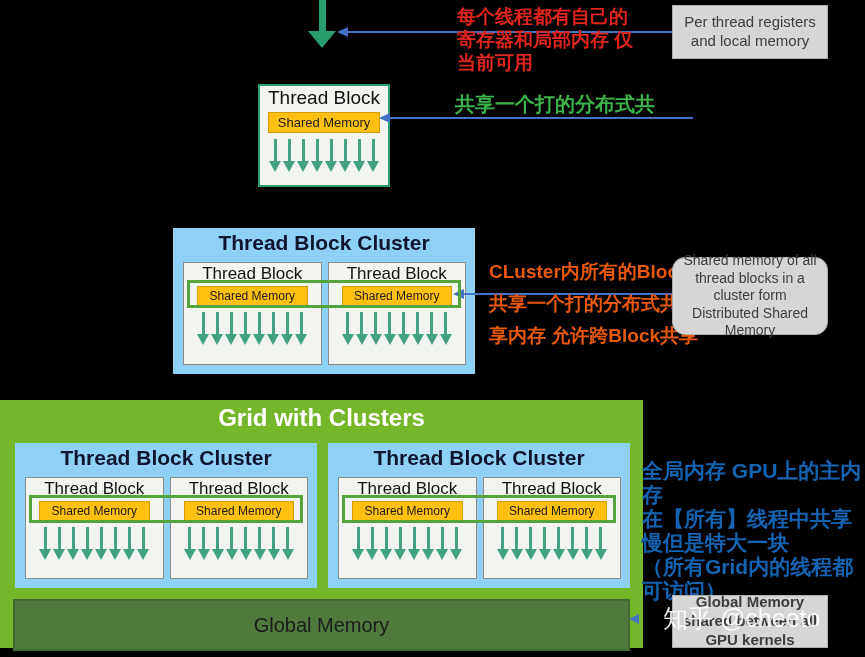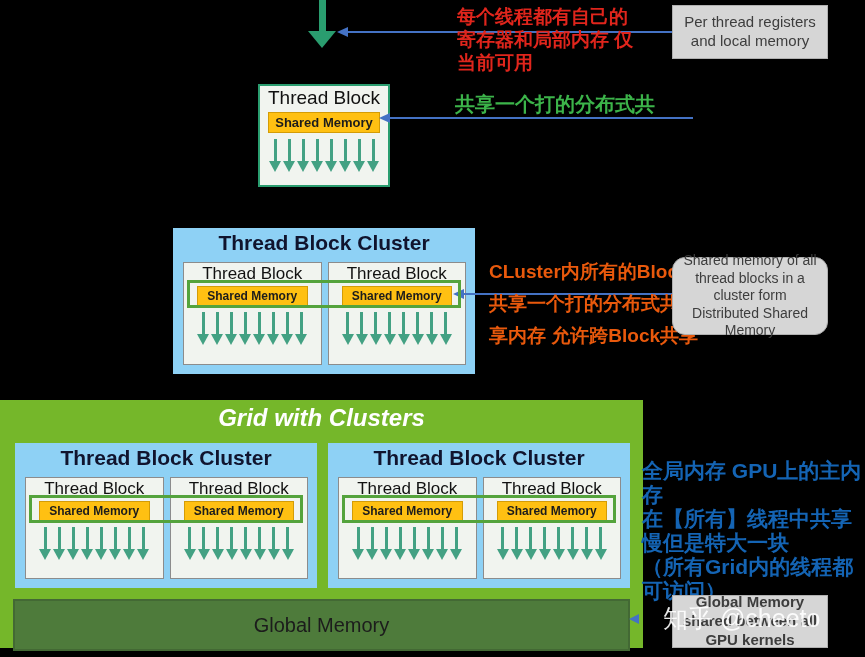--- a/index.html
+++ b/index.html
@@ -29,21 +29,21 @@
     justify-content:center; text-align:center; font-size:15px; line-height:1.25;
     padding:2px 8px; z-index:3; }
   .gb1 { top:5px;   height:54px; }
   .gb2 { top:95px;  height:52px; }
   .gb3 { top:257px; height:78px; font-size:14px;border-radius:13px; }
   .gb4 { top:595px; height:53px; z-index:3;font-weight:bold; }
   
   .tb { background:#f1f4ef; display:flex; flex-direction:column; align-items:center; }
   .tb-title { font-size:17px; color:#111; margin-top:1px; white-space:nowrap; }
   .sm { background:#ffc012; border:1px solid #d49c06; color:#1c1c1c; font-size:12px;
-    font-weight:bold; display:flex; align-items:center; justify-content:center;
+    font-weight:normal; display:flex; align-items:center; justify-content:center;
     width:calc(100% - 26px); height:20px; margin-top:2px; white-space:nowrap; }
   .arrow-row { display:flex; gap:2px; margin-top:6px; }
   .t-arrow { display:flex; flex-direction:column; align-items:center; width:12px; }
   .t-arrow .shaft { display:block; width:3px; height:22px; background:#43a183; }
   .t-arrow .head { display:block; width:0; height:0;
     border-left:6px solid transparent; border-right:6px solid transparent;
     border-top:11px solid #43a183; }
   .tb-standalone { position:absolute; left:258px; top:84px; width:132px; height:103px;
     border:2px solid #2a9d6f; }
   .tb-standalone .tb-title { font-size:19px; }
@@ -54,21 +54,21 @@
     padding-top:3px; white-space:nowrap; }
   .cluster-row { position:absolute; left:10px; right:9px; top:34px; bottom:9px;
     display:flex; gap:6px; }
   .cluster .tb { flex:1; border:1px solid #8c8c8c; }
   .dsm-outline { position:absolute; left:14px; top:52px; width:274px; height:28px;
     border:3px solid #54a33c; z-index:2; }
   .cluster-standalone { left:173px; top:228px; height:146px; }
   
   .grid { position:absolute; left:0; top:400px; width:643px; height:248px; background:#75b72a; }
   .grid-title { text-align:center; font-size:24px; font-weight:bold; color:#ffffff;
-    padding-top:4px;font-style:italic; }
+    padding-top:4px; }
   .cluster-grid-left  { left:15px;  top:43px; height:145px; }
   .cluster-grid-right { left:328px; top:43px; height:145px; }
   .global-bar { position:absolute; left:13px; top:199px; width:617px; height:52px;
     background:#4e7b3b; border:2px solid #436934; color:#1c1c1c; display:flex;
     align-items:center; justify-content:center; font-size:20px; }
   
   .watermark { position:absolute; left:663px; top:602px; font-size:25px;
     color:rgba(255,255,255,0.9); z-index:9; white-space:nowrap; }
 </style>
 </head>

